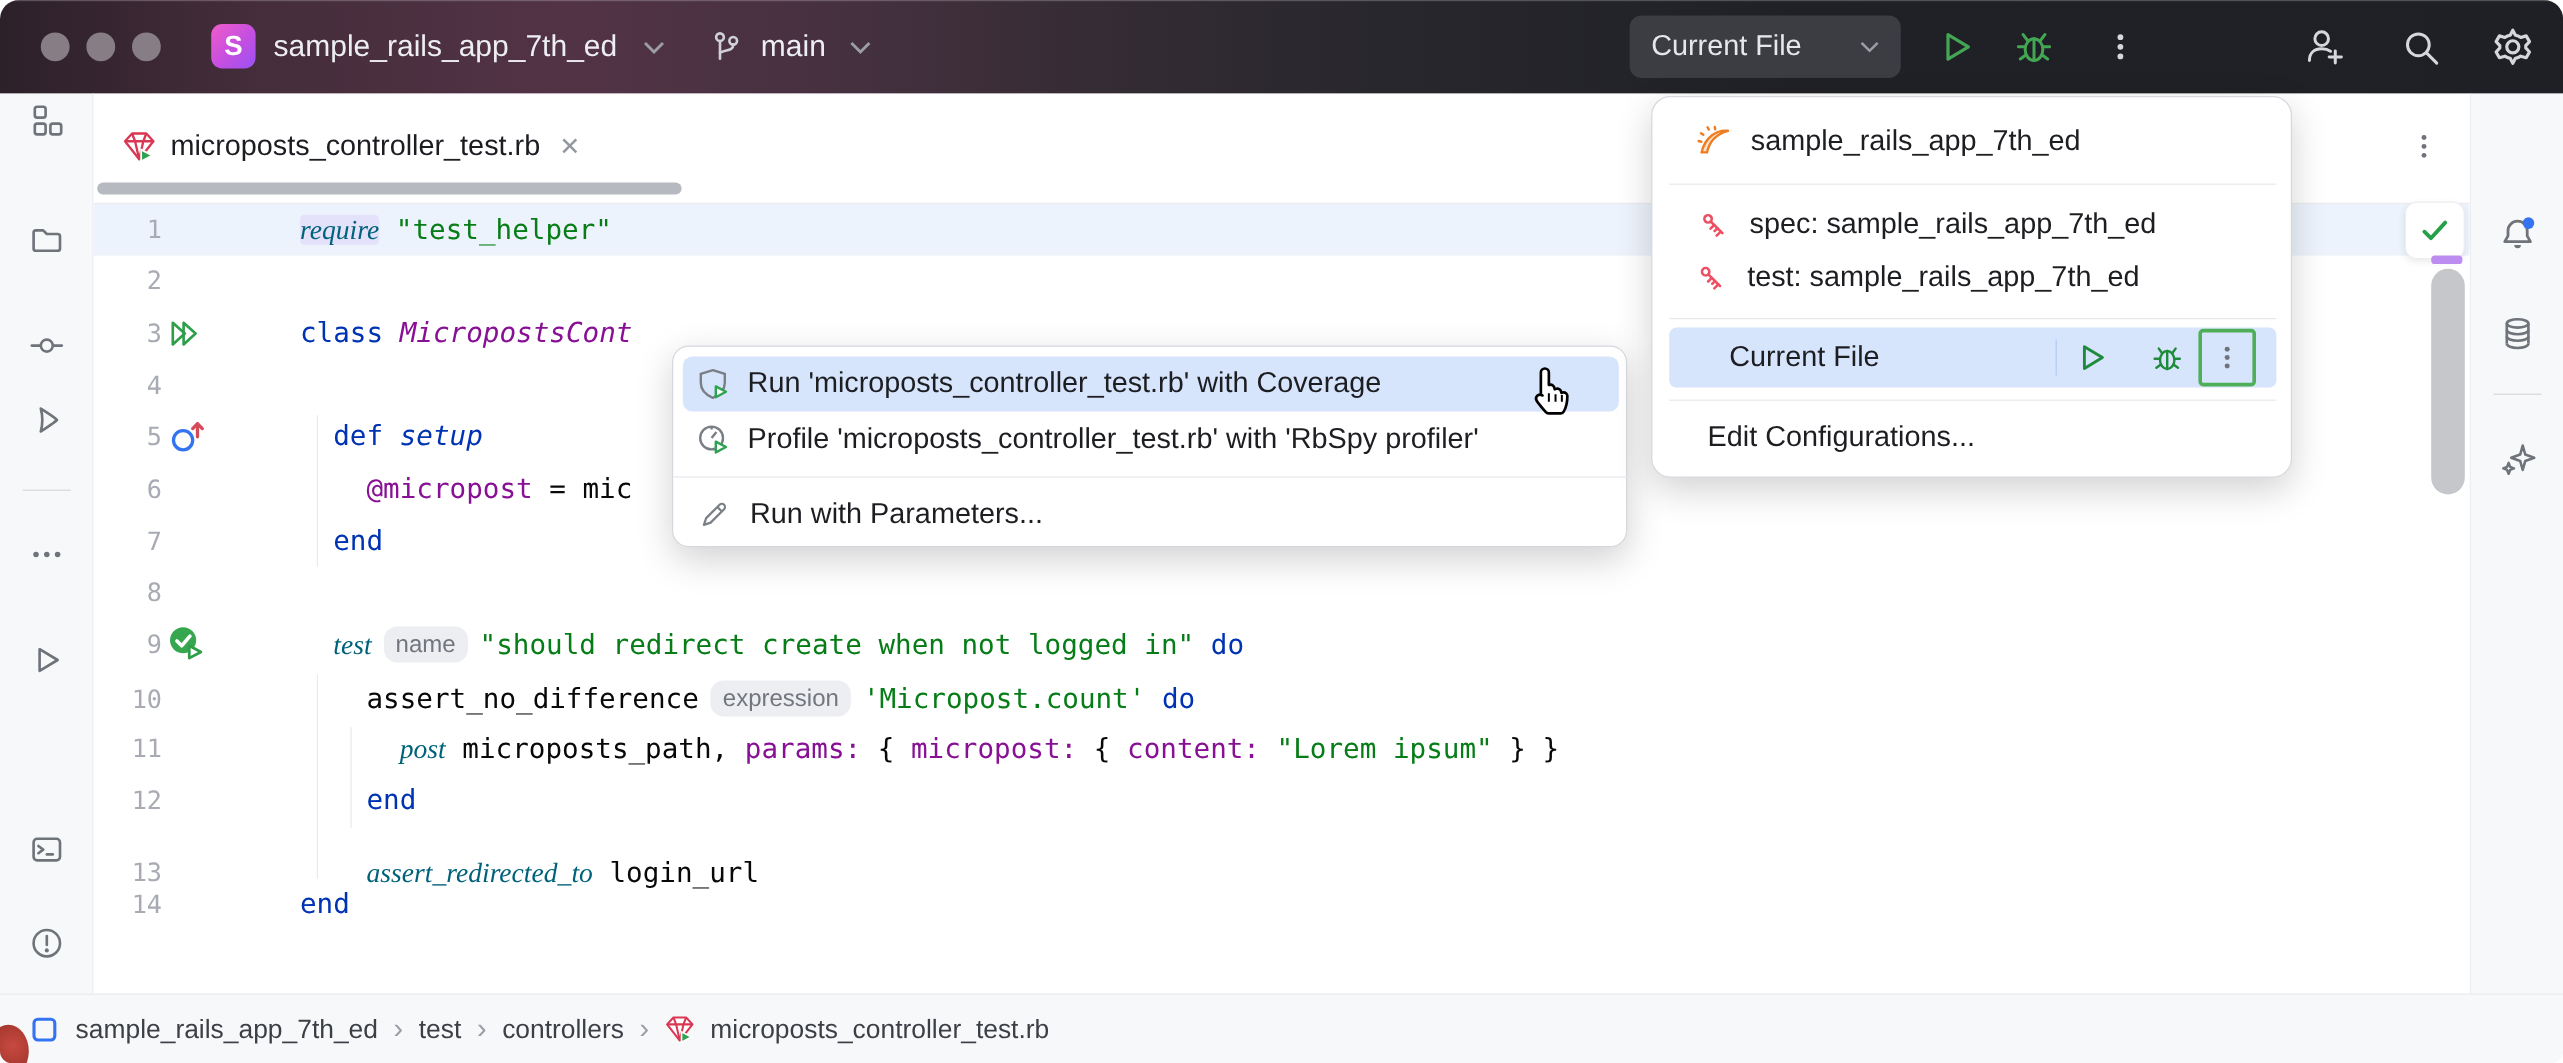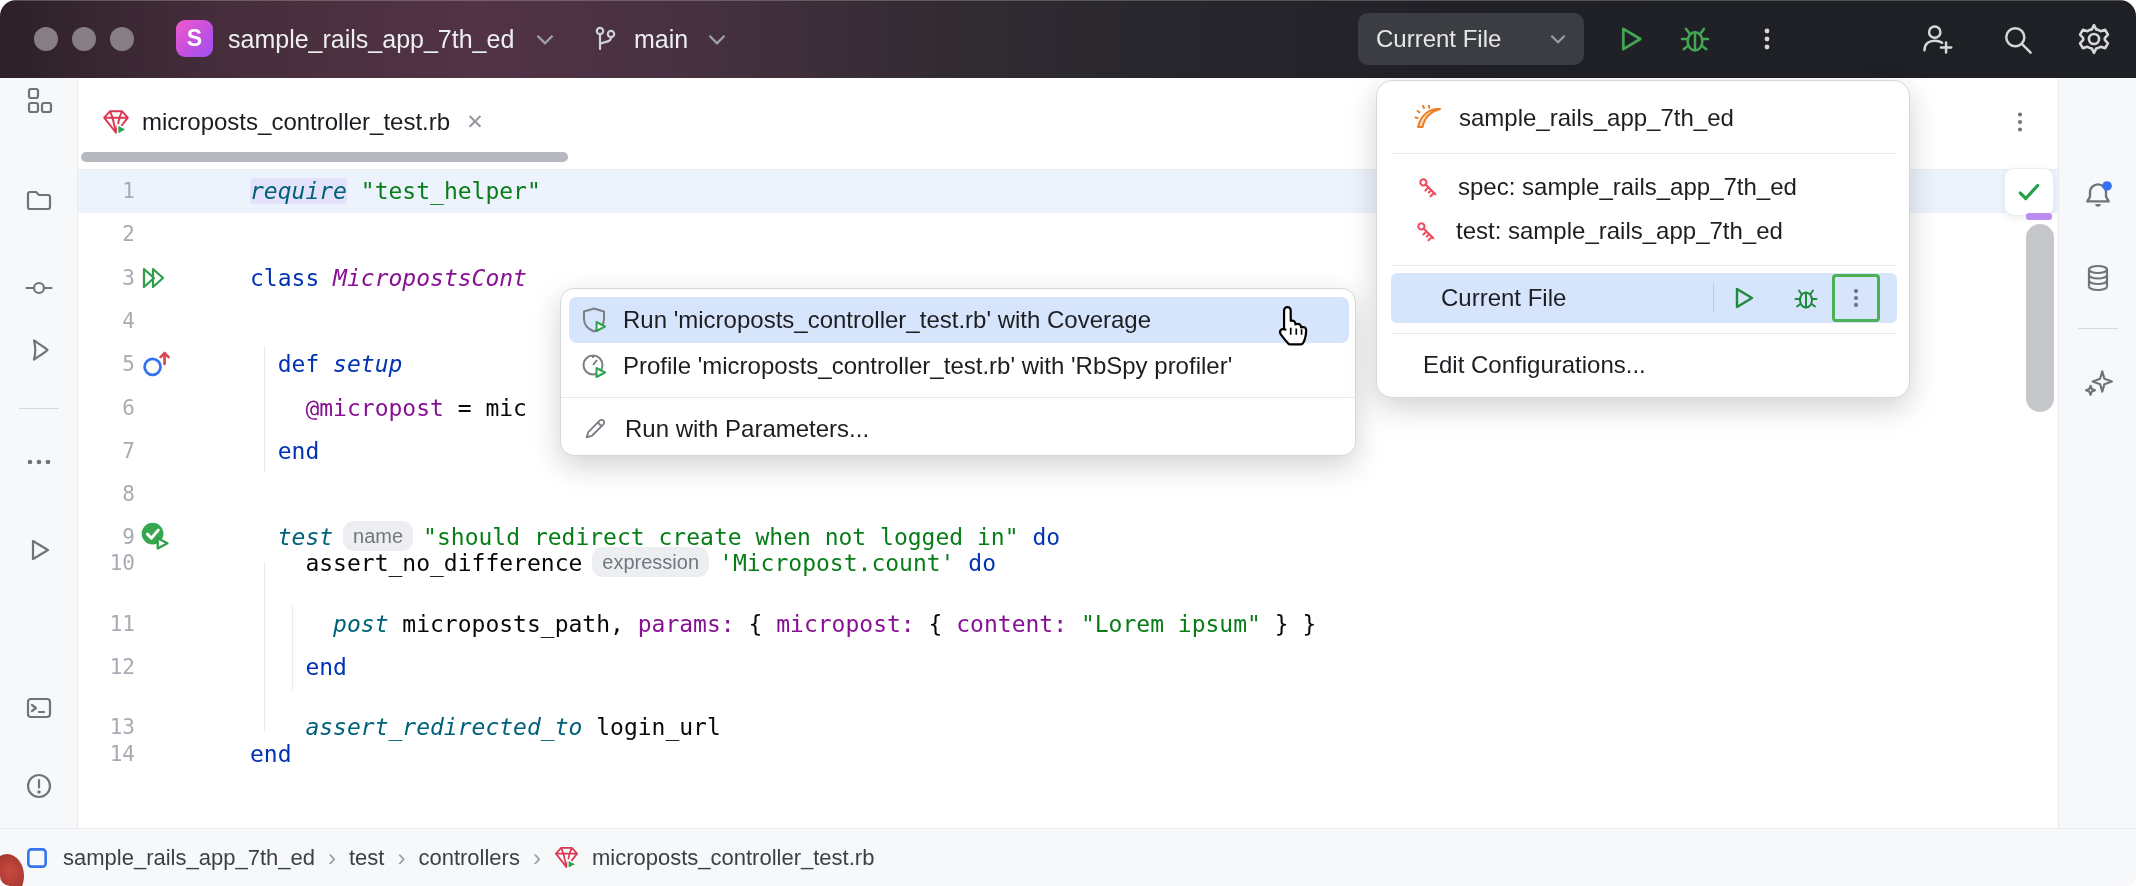--- a/index.html
+++ b/index.html
@@ -30,21 +30,21 @@
   
   .editor{position:absolute;left:78px;top:170px;width:1980px;height:657px;background:#fff;overflow:hidden;
     font-family:"DejaVu Sans Mono",monospace;font-size:23px;}
   .code-row{position:absolute;left:0;width:1980px;height:43px;line-height:43px;white-space:pre;}
   .code-row.current{background:#edf3fc;}
   .lnum{position:absolute;left:0;width:57px;text-align:right;color:#a8abb3;font-size:21px;}
   .gicon{position:absolute;left:62px;top:5px;width:34px;height:34px;}
   .lcode{position:absolute;top:0;}
   .tok-kw{color:#0033b3;}
   .tok-str{color:#067d17;}
-  .tok-meth{color:#00627a;font-style:italic;}
+  .tok-meth{color:#00627a;font-style:italic;font-family:Liberation Serif, serif;}
   .tok-def{color:#0033b3;font-style:italic;}
   .tok-cls{color:#871094;font-style:italic;}
   .tok-sym{color:#871094;}
   .tok-ivar{color:#871094;}
   .tok-plain{color:#080808;}
   .tok-hl{background:#e4e1fa;border-radius:4px;}
   .tok-hint{display:inline-block;background:#edeef2;color:#73767e;border-radius:11px;padding:0 10px;margin:0 10px;
     font-family:"Liberation Sans",sans-serif;font-size:20px;line-height:30px;vertical-align:2px;}
   .iguide{position:absolute;width:1px;background:#e8eaee;}
   
@@ -285,21 +285,21 @@
             </g>
           </svg></span><span class="lcode" style="left: 199.7px;"><span class="tok-kw">def</span><span class="tok-plain"> </span><span class="tok-def">setup</span></span></div>
       <div class="code-row" style="top: 217px;"><span class="lnum">6</span><span class="lcode" style="left: 227.4px;"><span class="tok-ivar">@micropost</span><span class="tok-plain"> = mic</span></span></div>
       <div class="code-row" style="top: 260px;"><span class="lnum">7</span><span class="lcode" style="left: 199.7px;"><span class="tok-kw">end</span></span></div>
       <div class="code-row" style="top: 303px;"><span class="lnum">8</span><span class="lcode" style="left: 172px;"></span></div>
       <div class="code-row" style="top: 346px;"><span class="lnum">9</span><span class="gicon"><svg width="32" height="32" viewBox="0 0 28 28">
             <circle cx="11" cy="11" r="9.5" fill="#36a64f"></circle>
             <polyline points="6.5,11.5 10,15 16,8" fill="none" stroke="#fff" stroke-width="2.6" stroke-linecap="round" stroke-linejoin="round"></polyline>
             <path d="M15.5 15 L24 19.5 L15.5 24 Z" fill="#fff" stroke="#2e9e49" stroke-width="2" stroke-linejoin="round"></path>
           </svg></span><span class="lcode" style="left: 199.7px;"><span class="tok-meth">test</span><span class="tok-hint">name</span><span class="tok-str">"should redirect create when not logged in"</span><span class="tok-plain"> </span><span class="tok-kw">do</span></span></div>
-      <div class="code-row" style="top: 372px;"><span class="lnum">10</span><span class="lcode" style="left: 227.4px;"><span class="tok-plain">assert_no_difference</span><span class="tok-hint">expression</span><span class="tok-str">'Micropost.count'</span><span class="tok-plain"> </span><span class="tok-kw">do</span></span></div>
+      <div class="code-row" style="top: 392px;"><span class="lnum">10</span><span class="lcode" style="left: 227.4px;"><span class="tok-plain">assert_no_difference</span><span class="tok-hint">expression</span><span class="tok-str">'Micropost.count'</span><span class="tok-plain"> </span><span class="tok-kw">do</span></span></div>
       <div class="code-row" style="top: 433px;"><span class="lnum">11</span><span class="lcode" style="left: 255.1px;"><span class="tok-meth">post</span><span class="tok-plain"> microposts_path, </span><span class="tok-sym">params:</span><span class="tok-plain"> { </span><span class="tok-sym">micropost:</span><span class="tok-plain"> { </span><span class="tok-sym">content:</span><span class="tok-plain"> </span><span class="tok-str">"Lorem ipsum"</span><span class="tok-plain"> } }</span></span></div>
       <div class="code-row" style="top: 476px;"><span class="lnum">12</span><span class="lcode" style="left: 227.4px;"><span class="tok-kw">end</span></span></div>
       <div class="code-row" style="top: 520px; margin-top: 16px;"><span class="lnum">13</span><span class="lcode" style="left: 227.4px;"><span class="tok-meth">assert_redirected_to</span><span class="tok-plain"> login_url</span></span></div>
       <div class="code-row" style="top: 563px;"><span class="lnum">14</span><span class="lcode" style="left: 172px;"><span class="tok-kw">end</span></span></div>
     </div>
 
   <div class="insp-widget">
     <svg width="26" height="24" viewBox="0 0 24 22">
         <polyline points="4,12 9,17 20,5" fill="none" stroke="#24a148" stroke-width="3" stroke-linecap="round" stroke-linejoin="round"></polyline>
       </svg>

